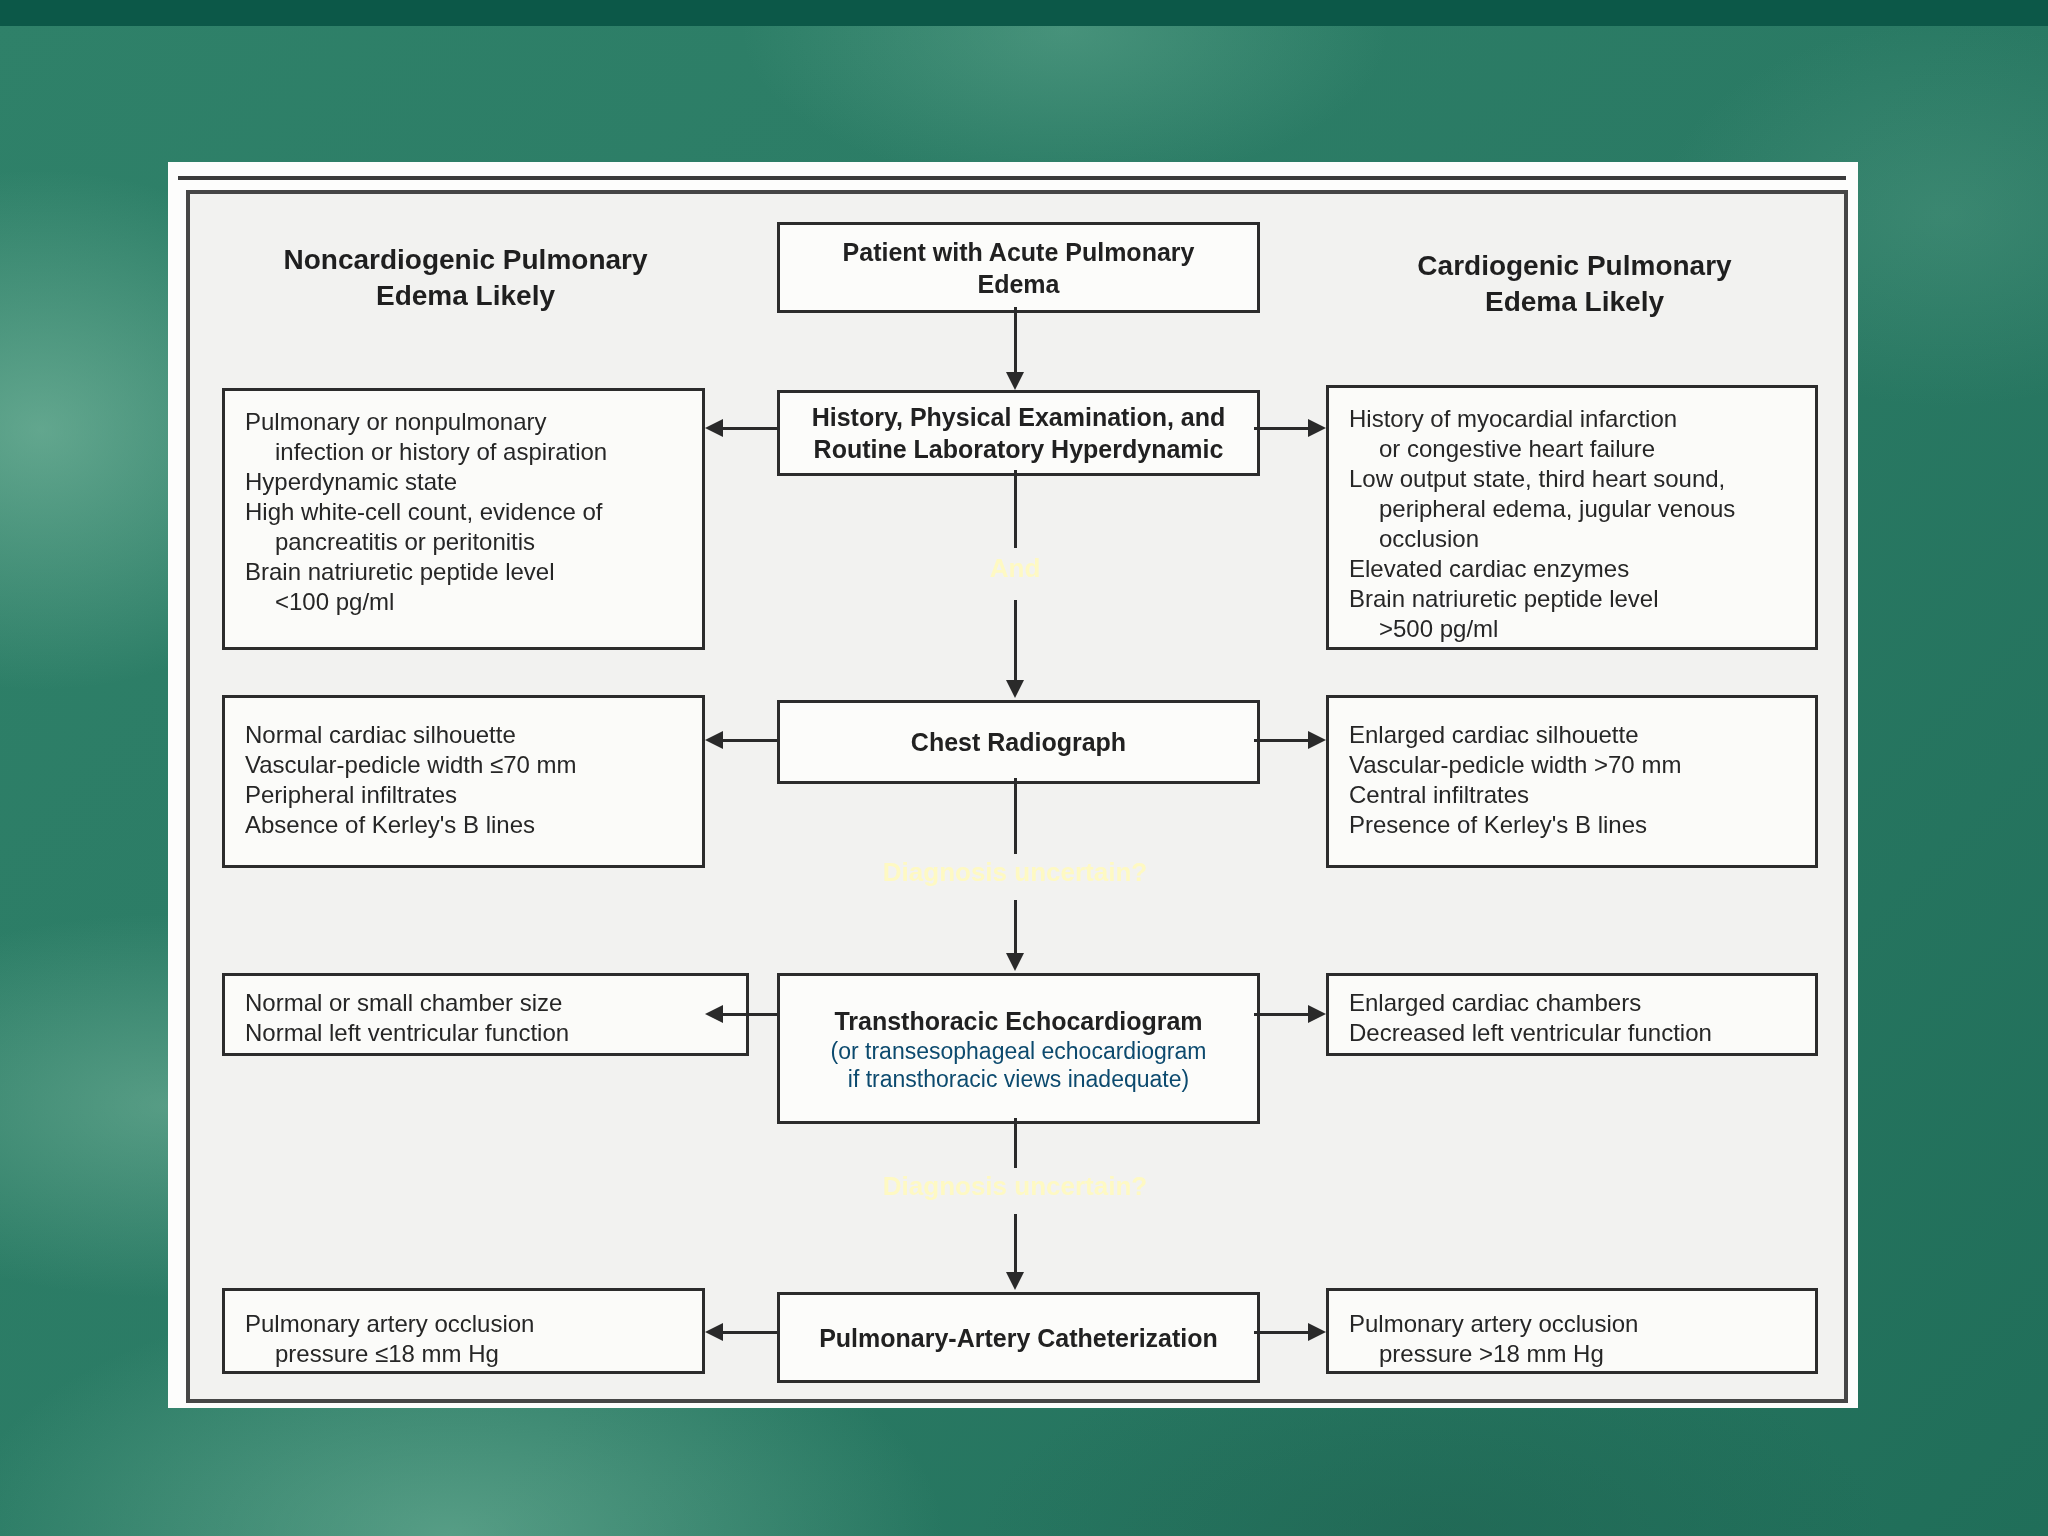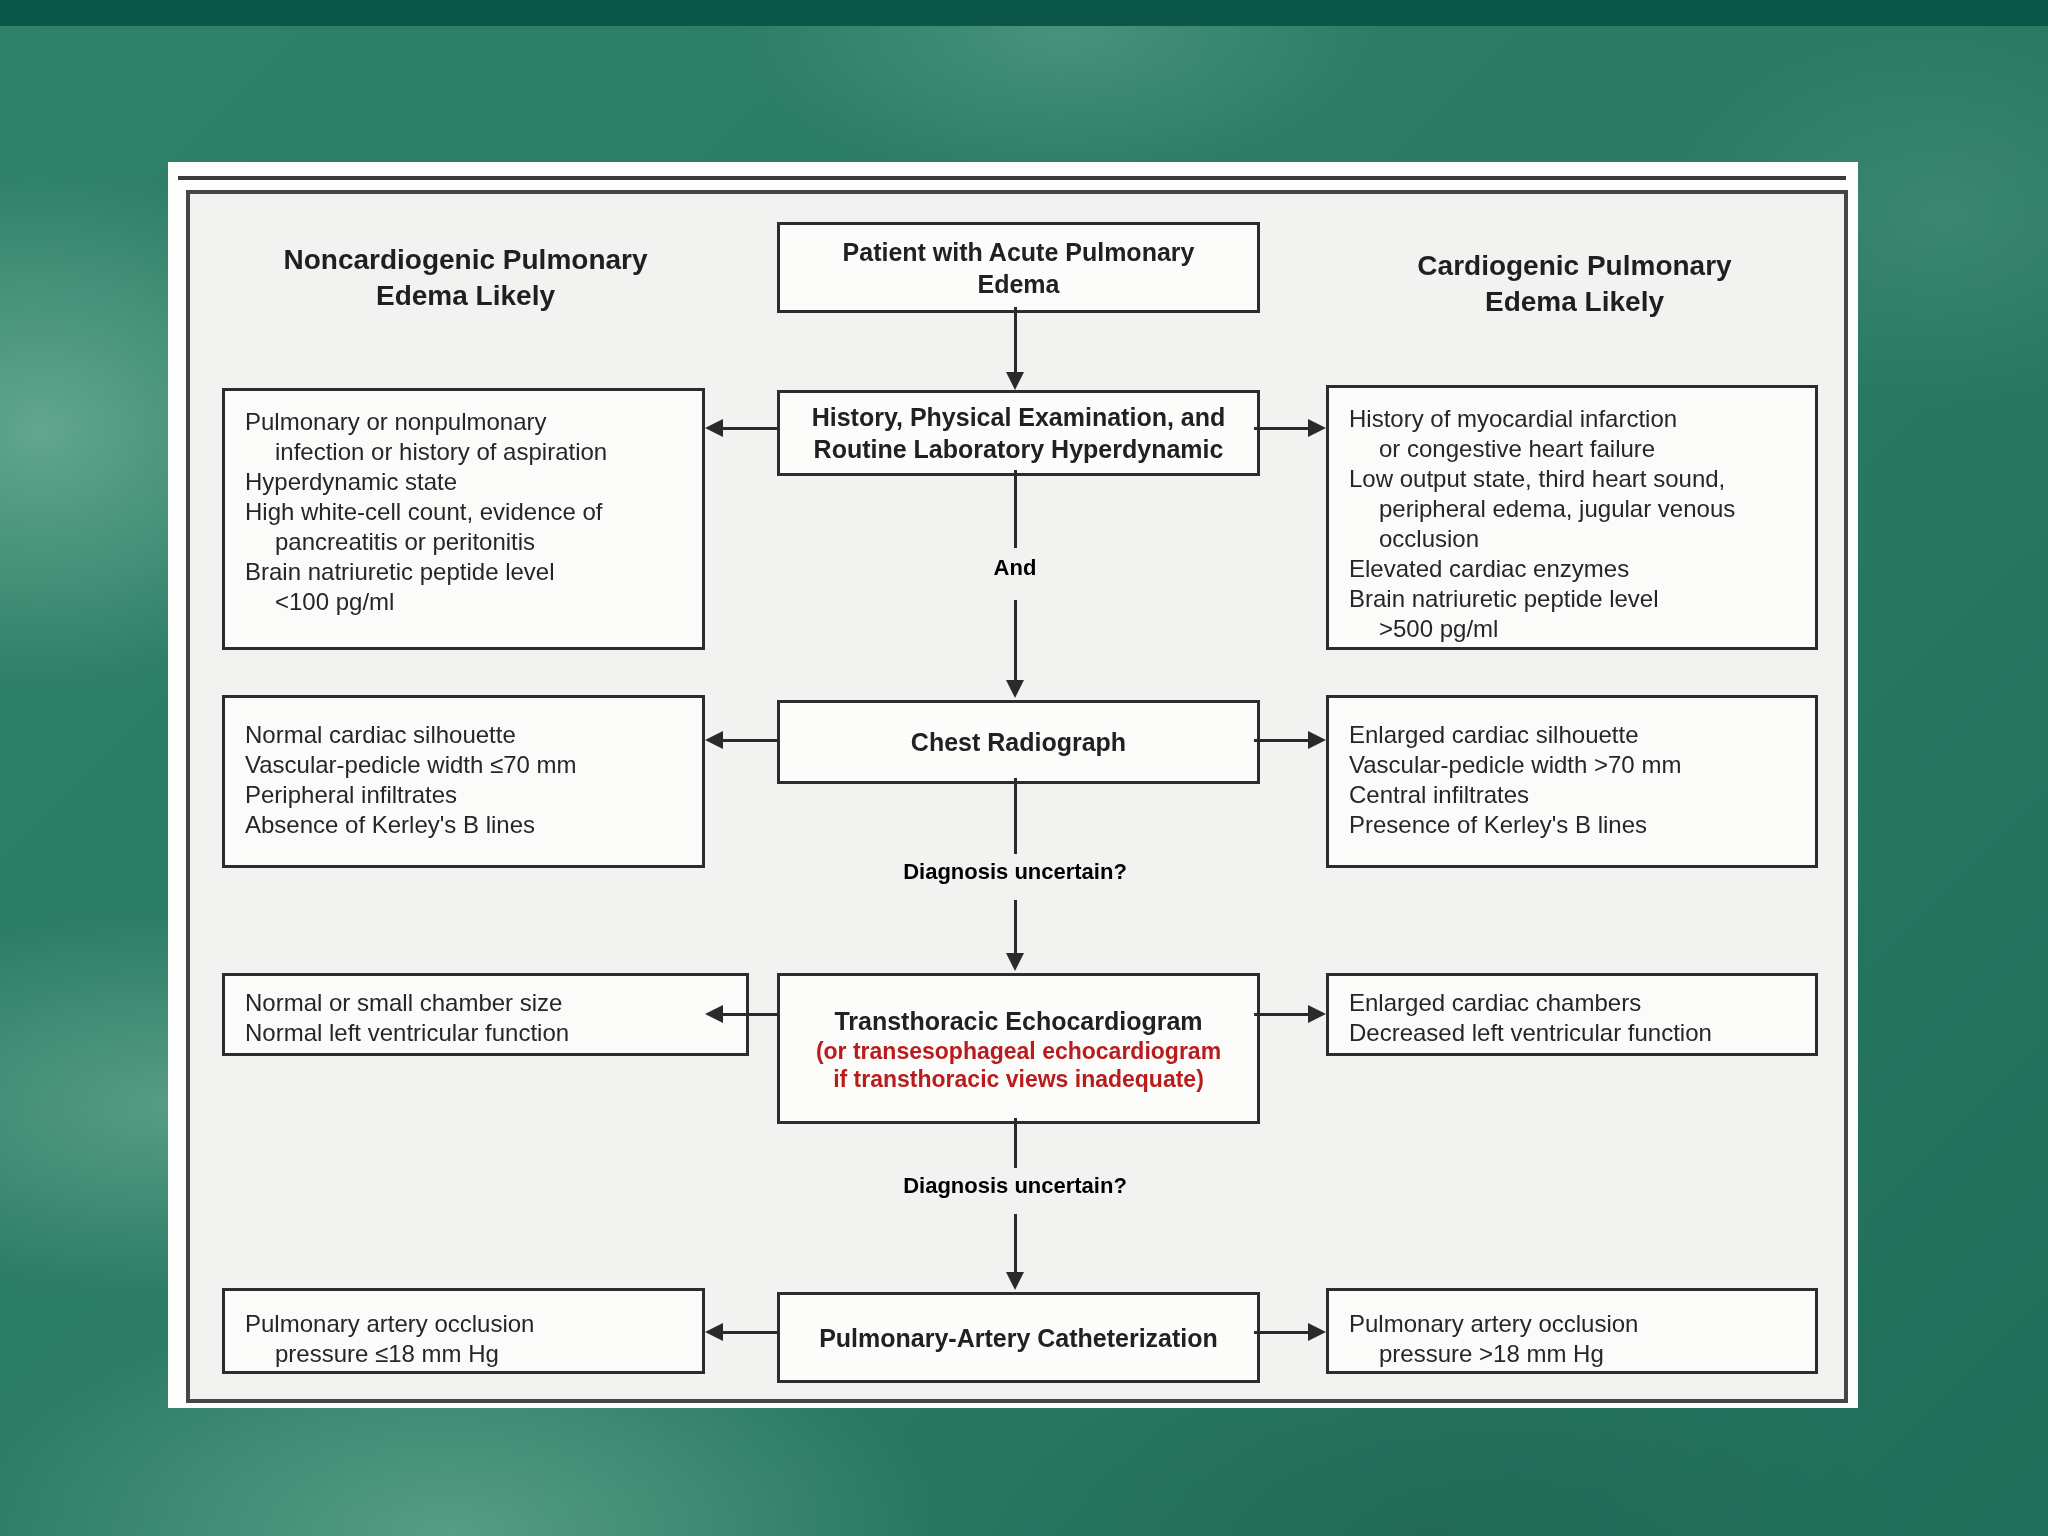--- a/index.html
+++ b/index.html
@@ -26,33 +26,33 @@
   .inner{position:absolute;left:186px;top:190px;width:1654px;height:1205px;background:#f2f2f0;border:4px solid #464646;}
 
   .hdr{position:absolute;font-weight:bold;font-size:28px;line-height:36px;text-align:center;color:#1f1f1f;}
 
   .cbox{
     position:absolute;background:#fcfcfa;border:3px solid #2c2c2c;
     display:flex;flex-direction:column;align-items:center;justify-content:center;
     text-align:center;font-weight:bold;font-size:25px;line-height:32px;color:#212121;
   }
   .cbox .ln{white-space:nowrap;}
-  .cbox .sub{font-weight:bold;font-size:23px;line-height:28px;color:#b91c1c;white-space:nowrap;}
+  .cbox .sub{font-weight:normal;font-size:23px;line-height:28px;color:#0c4a6e;white-space:nowrap;}
 
   .sbox{
     position:absolute;background:#fbfbf9;border:3px solid #2c2c2c;
     padding:22px 10px 0 20px;font-size:24px;line-height:30px;color:#262626;
   }
   .sbox.tall{padding-top:16px;}
   .sbox.short{padding-top:12px;}
   .sbox.mid{padding-top:18px;}
   .sbox .line{white-space:nowrap;}
   .sbox .cont{padding-left:30px;}
 
-  .lbl{position:absolute;font-weight:bold;font-size:22px;line-height:32px;text-align:center;color:#000000;}
+  .lbl{position:absolute;font-weight:bold;font-size:26px;line-height:32px;text-align:center;color:#fef9c3;}
 
   .vline,.hline{position:absolute;background:#2a2a2a;}
   .arr{position:absolute;width:0;height:0;}
   .arr.down{border-left:9px solid transparent;border-right:9px solid transparent;border-top:18px solid #2a2a2a;}
   .arr.left{border-top:9px solid transparent;border-bottom:9px solid transparent;border-right:18px solid #2a2a2a;}
   .arr.right{border-top:9px solid transparent;border-bottom:9px solid transparent;border-left:18px solid #2a2a2a;}
 </style>
 </head>
 <body>
 

